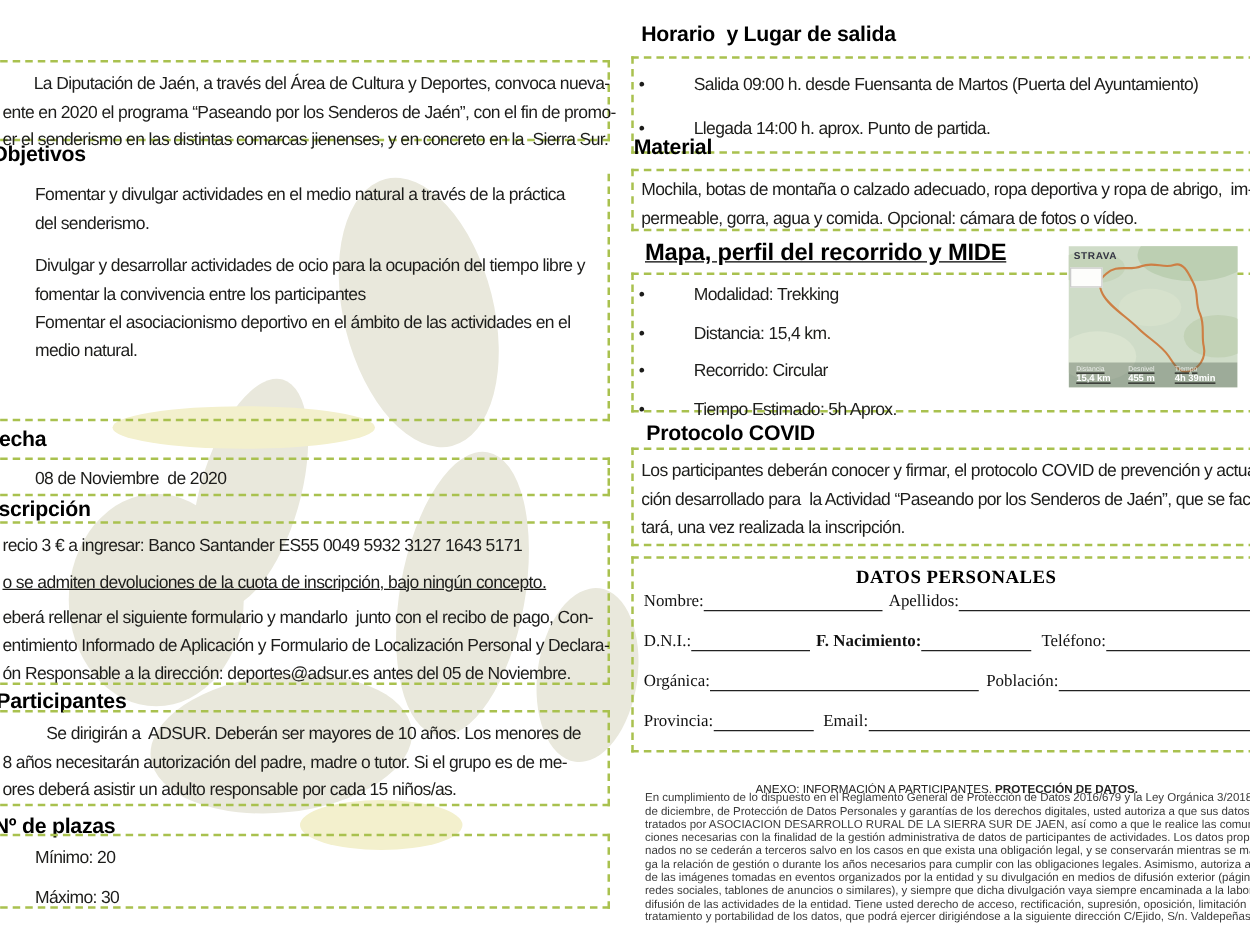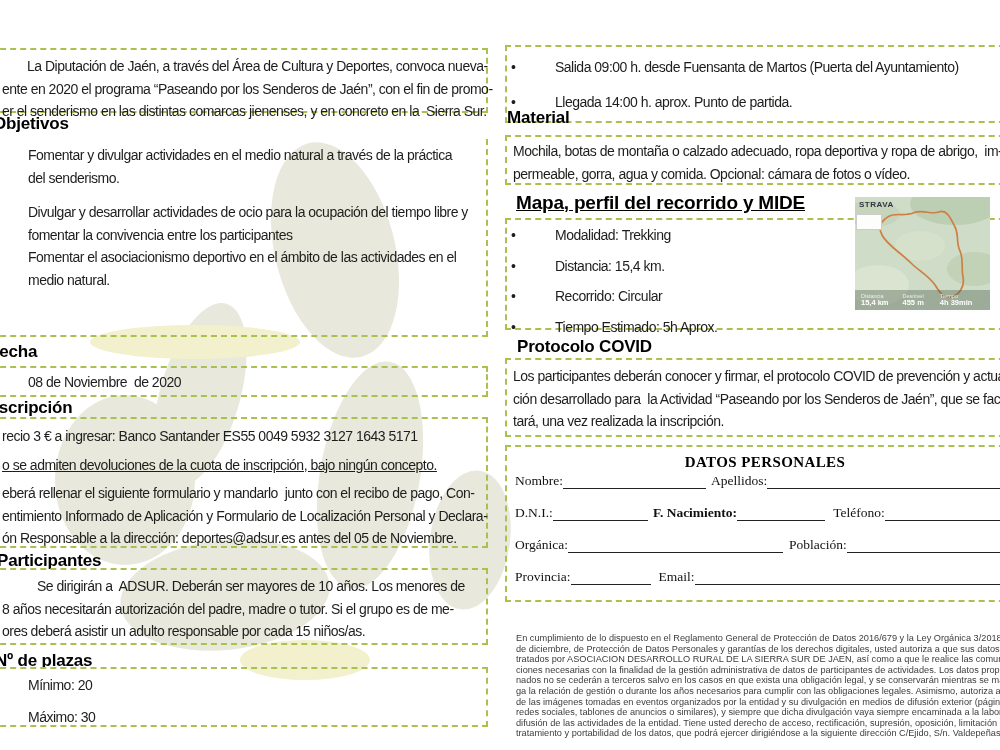--- a/index.html
+++ b/index.html
@@ -20,21 +20,21 @@
   .und{text-decoration:underline;}
   .wave{position:absolute;height:7px;overflow:hidden;}
   
   .li{position:relative;padding-left:48px;white-space:pre;}
   .li::before{content:"•";position:absolute;left:4px;top:0;font-size:14px;color:#1d1d1b;}
   
   .map{position:absolute;left:855px;top:197px;width:135px;height:113px;background:#cfdcc8;overflow:hidden;z-index:3;}
   .patch{position:absolute;border-radius:50%;}
   .strava{position:absolute;left:4px;top:3px;font-size:8px;font-weight:bold;letter-spacing:.5px;color:#343444;}
   .maplabel{position:absolute;left:1px;top:17px;width:24px;height:14px;background:#fdfdfb;border:1px solid #cccccc;}
-  .mapbar{position:absolute;left:0;bottom:0;width:100%;height:20px;background:rgba(75,92,76,.38);display:flex;align-items:center;}
+  .mapbar{position:absolute;left:0;bottom:0;width:100%;height:20px;background:rgba(75,92,76,.38);display:flex;align-items:center;text-decoration:underline;}
   .stat{margin-left:6px;line-height:1;}
   .stat .sl{font-size:5.5px;color:rgba(255,255,255,.8);display:block;}
   .stat .sv{font-size:7.5px;font-weight:bold;color:#fff;display:block;}
   
   .serif{font-family:"Liberation Serif",serif;}
   .dtitle{position:absolute;left:0;top:7px;width:100%;text-align:center;font-weight:bold;font-size:15px;letter-spacing:.4px;color:#000;}
   .drow{position:absolute;left:8px;right:0;display:flex;align-items:flex-end;font-size:13.5px;color:#111;}
   .dl{flex:0 0 auto;white-space:pre;}
   .bl{border-bottom:1px solid #222;height:15px;flex:0 0 auto;}
   .bl.grow{flex:1 1 auto;}
@@ -95,20 +95,21 @@
     <div class="t14" style="padding-left:30px;">8 años necesitarán autorización del padre, madre o tutor. Si el grupo es de me-</div>
     <div class="t14" style="padding-left:30px;">ores deberá asistir un adulto responsable por cada 15 niños/as.</div>
   </div>
 
   <div class="hd" style="left:-5px;top:651px;">Nº de plazas</div>
   <div class="box" style="left:-30px;top:667px;width:518px;height:60px;">
     <div class="t14" style="padding:5px 0 0 56px;">Mínimo: 20</div>
     <div class="t14" style="padding:9px 0 0 56px;">Máximo: 30</div>
   </div>
 
+  <div class="hd" style="left:513px;top:18px;">Horario  y Lugar de salida</div>
   <div class="box" style="left:505px;top:45px;width:520px;height:78px;">
     <div class="t14 li" style="margin-top:9px;">Salida 09:00 h. desde Fuensanta de Martos (Puerta del Ayuntamiento)</div>
     <div class="t14 li" style="margin-top:12px;">Llegada 14:00 h. aprox. Punto de partida.</div>
   </div>
 
   <div class="hd" style="left:507px;top:108px;">Material</div>
   <div class="box" style="left:505px;top:135px;width:520px;height:50px;">
     <div class="t14" style="padding:3px 0 0 6px;">Mochila, botas de montaña o calzado adecuado, ropa deportiva y ropa de abrigo,  im-</div>
     <div class="t14" style="padding-left:6px;">permeable, gorra, agua y comida. Opcional: cámara de fotos o vídeo.</div>
   </div>
@@ -180,20 +181,23 @@
       <span class="bl grow"></span>
     </div>
     <div class="drow" style="top:122px;">
       <span class="dl">Provincia:</span>
       <span class="bl" style="width:80px;"></span>
       <span class="dl" style="margin-left:8px;">Email:</span>
       <span class="bl grow"></span>
     </div>
   </div>
 
+  <div class="anexo">
+    <span>ANEXO: INFORMACIÓN A PARTICIPANTES. </span><span style="font-weight:bold;">PROTECCIÓN DE DATOS.</span>
+  </div>
   <div class="legal">
     <div>En cumplimiento de lo dispuesto en el Reglamento General de Protección de Datos 2016/679 y la Ley Orgánica 3/2018, de</div>
     <div>de diciembre, de Protección de Datos Personales y garantías de los derechos digitales, usted autoriza a que sus datos sea</div>
     <div>tratados por ASOCIACION DESARROLLO RURAL DE LA SIERRA SUR DE JAEN, así como a que le realice las comunica</div>
     <div>ciones necesarias con la finalidad de la gestión administrativa de datos de participantes de actividades. Los datos proporcio</div>
     <div>nados no se cederán a terceros salvo en los casos en que exista una obligación legal, y se conservarán mientras se manten</div>
     <div>ga la relación de gestión o durante los años necesarios para cumplir con las obligaciones legales. Asimismo, autoriza al us</div>
     <div>de las imágenes tomadas en eventos organizados por la entidad y su divulgación en medios de difusión exterior (página web</div>
     <div>redes sociales, tablones de anuncios o similares), y siempre que dicha divulgación vaya siempre encaminada a la labor d</div>
     <div>difusión de las actividades de la entidad. Tiene usted derecho de acceso, rectificación, supresión, oposición, limitación d</div>

